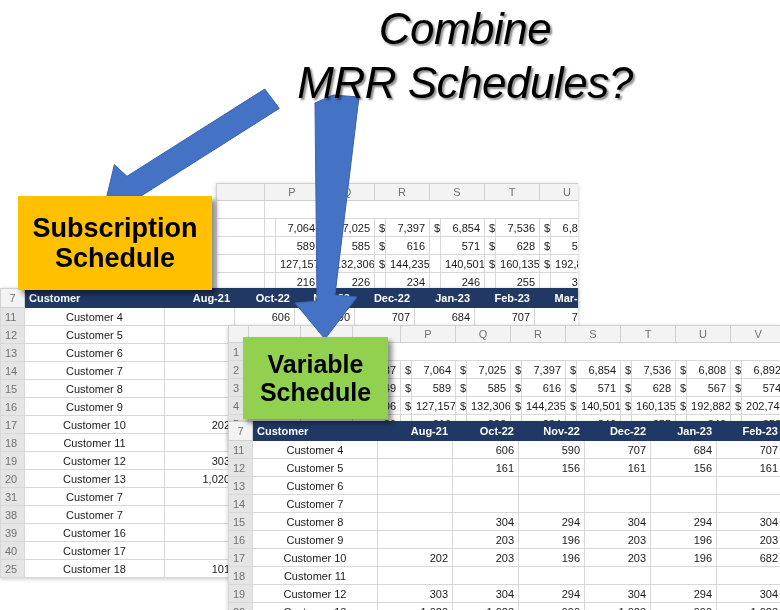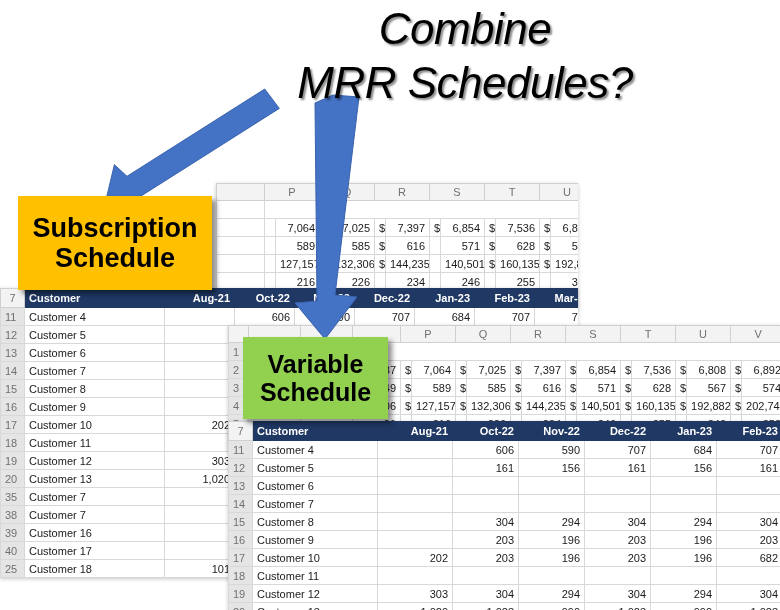--- a/index.html
+++ b/index.html
@@ -117,21 +117,21 @@
     height: 18px;
   }
   .tblhdr td.lbl { text-align: left; }
   .tblhdr td.rownum {
     background: #f3f3f3;
     color: #707070;
     text-align: center;
     border: 1px solid #d0d0d0;
     font-weight: normal;
   }
-  .name { text-align: left; }
+  .name { text-align: center; }
 
   
   #sheet-top-right { left: 216px; top: 183px; width: 362px; }
   #sheet-left      { left: 0px;   top: 288px; width: 578px; }
   #sheet-mid-right { left: 228px; top: 325px; width: 552px; }
   #sheet-bottom    { left: 228px; top: 421px; width: 552px; }
 </style>
 </head>
 <body>
 
@@ -372,21 +372,21 @@
           <td class="name">Customer 13</td>
           <td class="num">1,020</td>
           <td class="num">1</td>
           <td class="num"></td>
           <td class="num"></td>
           <td class="num"></td>
           <td class="num"></td>
           <td class="num"></td>
         </tr>
         <tr>
-          <td class="rownum">35</td>
+          <td class="rownum">31</td>
           <td class="name">Customer 7</td>
           <td class="num"></td>
           <td class="num"></td>
           <td class="num"></td>
           <td class="num"></td>
           <td class="num"></td>
           <td class="num"></td>
           <td class="num"></td>
         </tr>
         <tr>

